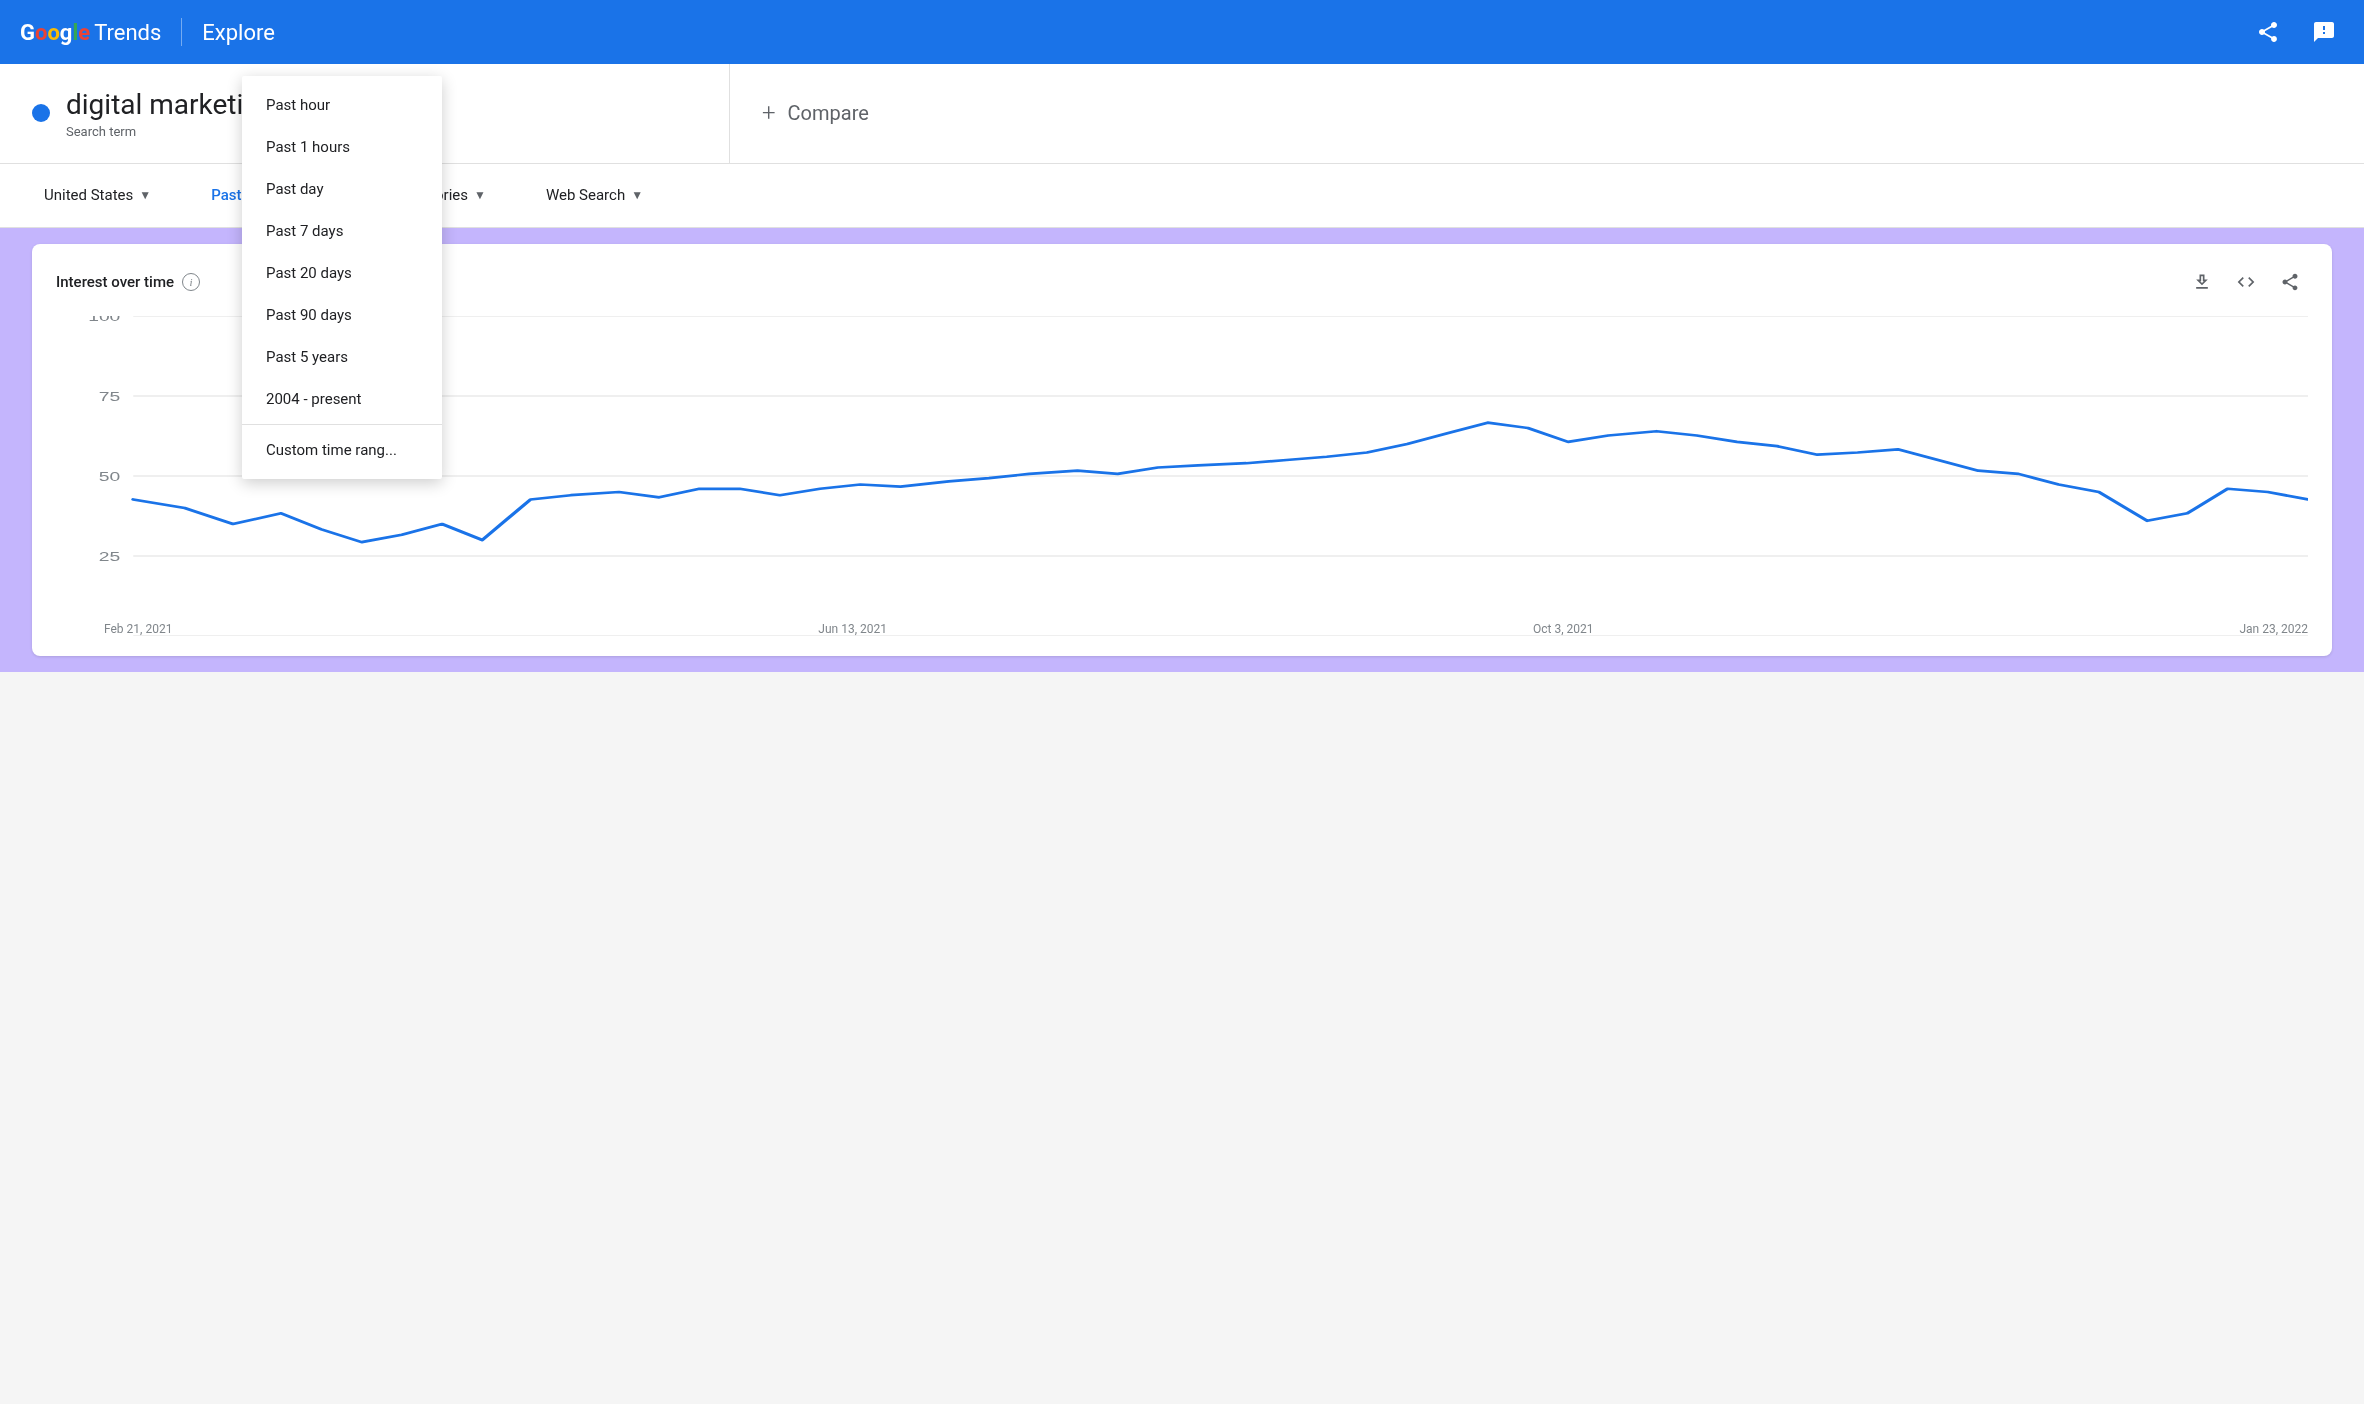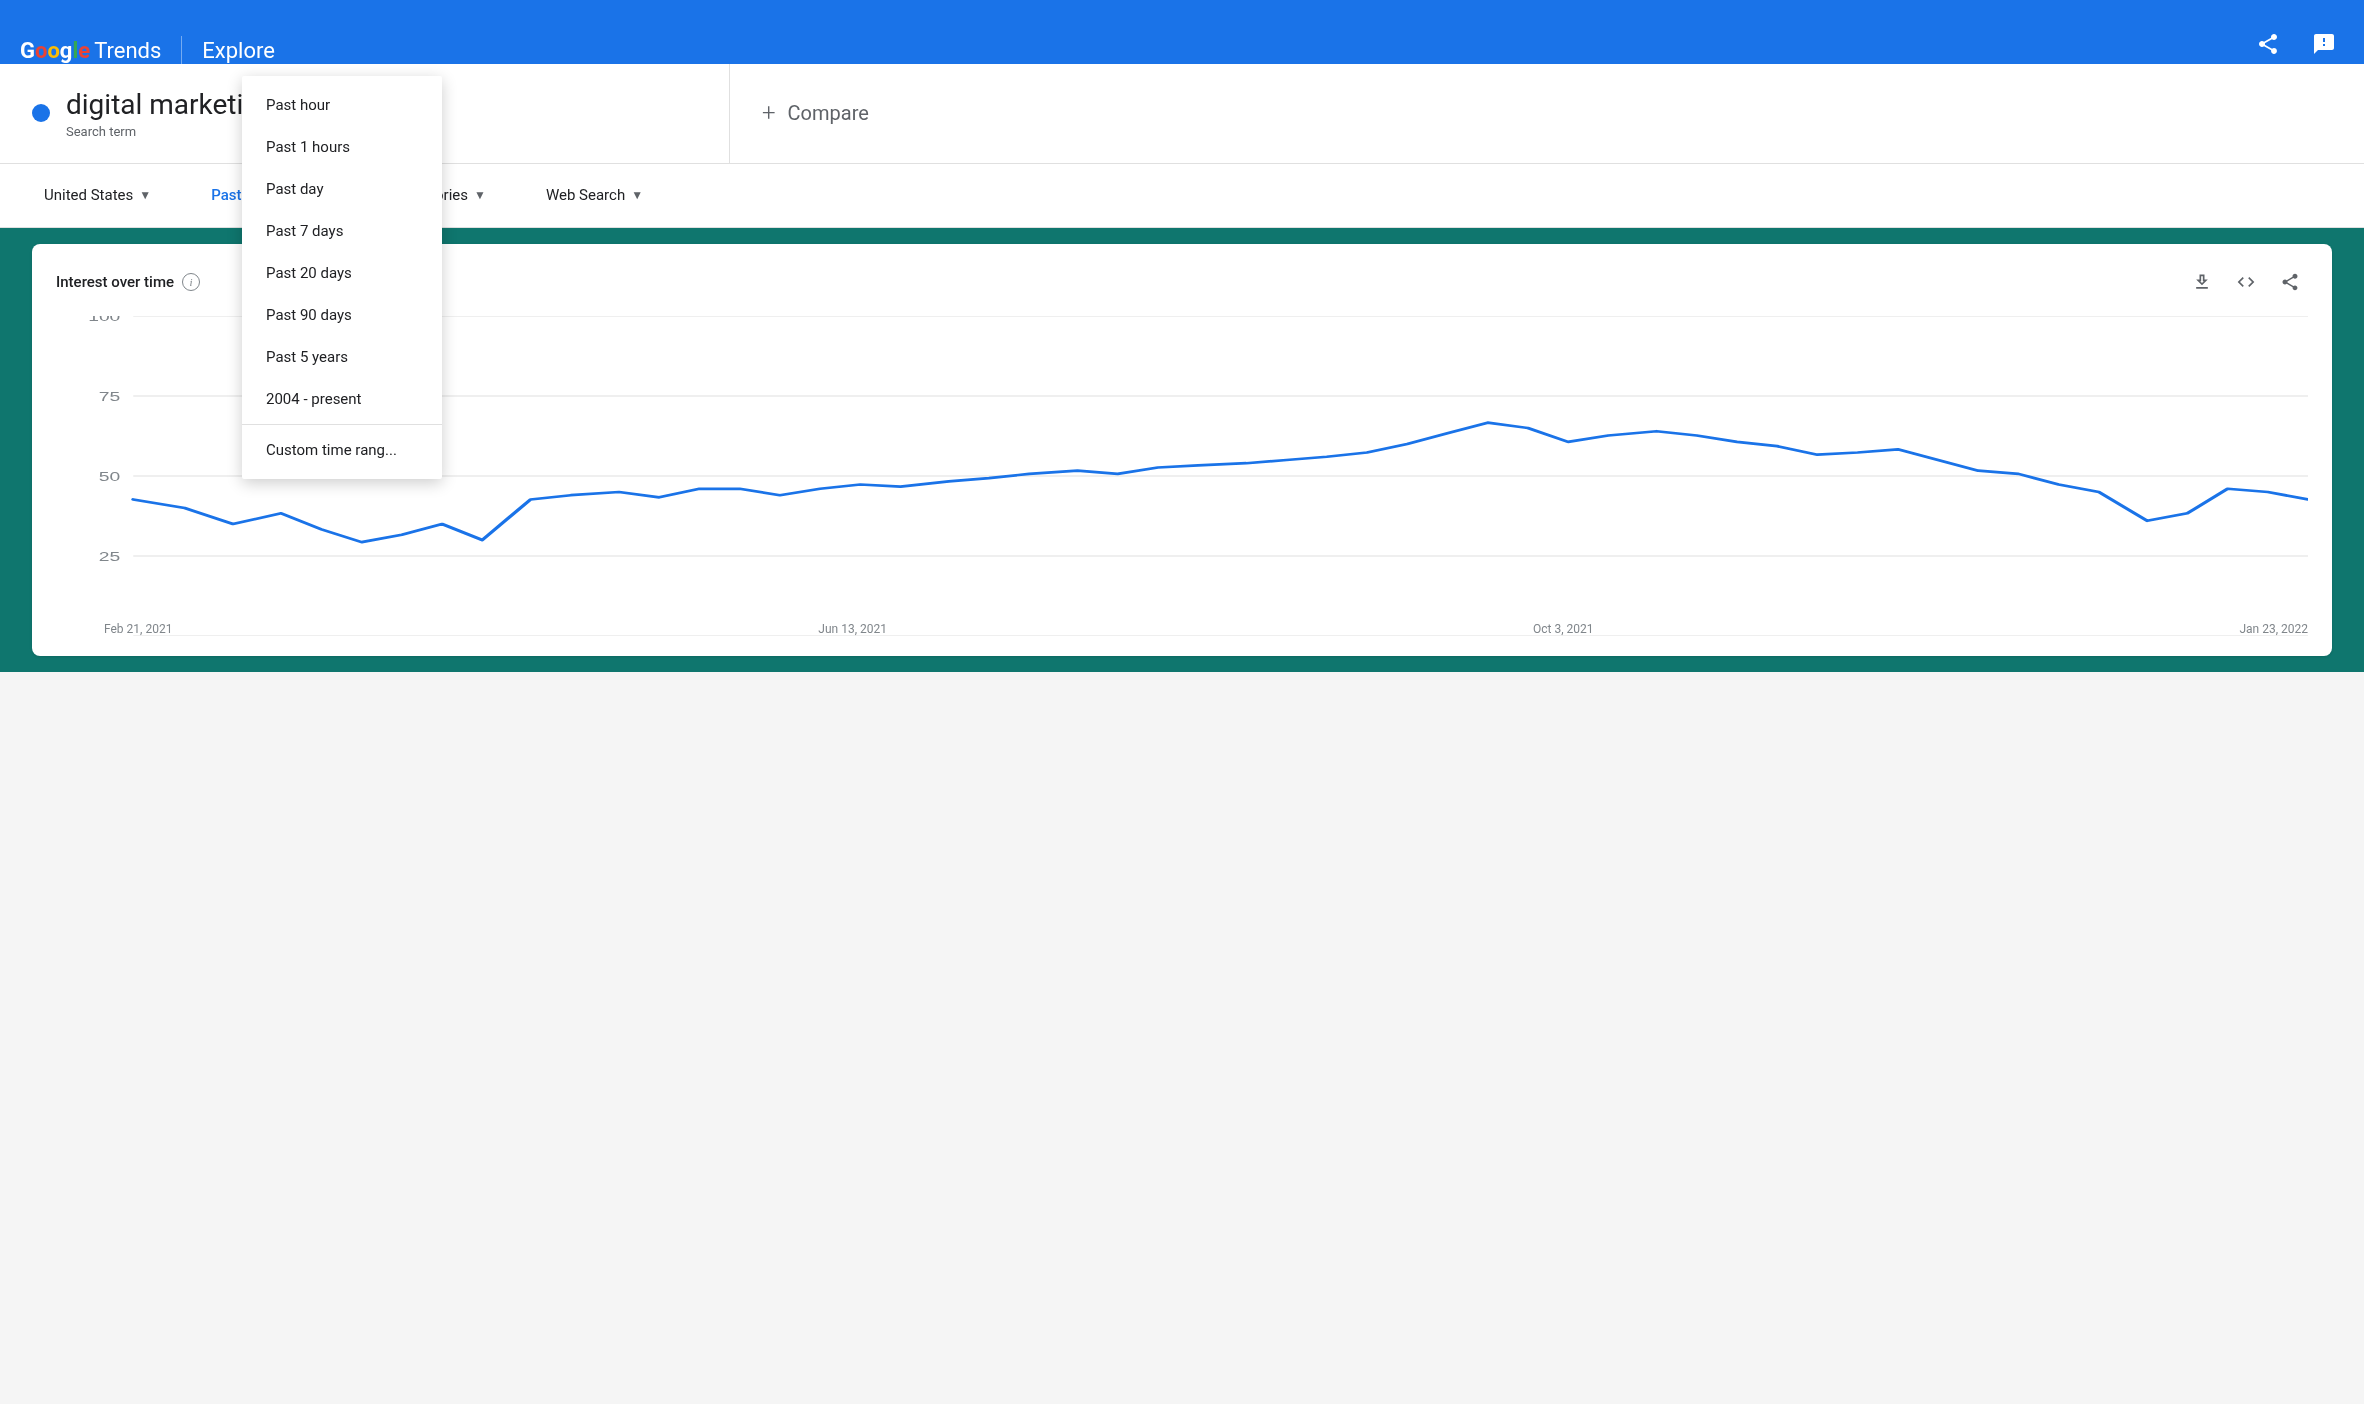--- a/index.html
+++ b/index.html
@@ -3,21 +3,21 @@
   <meta charset="utf-8">
   <style>
     * { margin: 0; padding: 0; box-sizing: border-box; }
     body { font-family: 'Roboto', Arial, sans-serif; background: #f5f5f5; font-size: 14px; color: #202124; overflow: hidden; }
 
     
     .header {
       background: #1a73e8;
       height: 64px;
       display: flex;
-      align-items: flex-end;
+      align-items: center;
       padding: 0 20px;
       justify-content: space-between;
     }
     .header-left {
       display: flex;
       align-items: center;
       gap: 0;
     }
     .google-logo {
       display: flex;
@@ -164,21 +164,21 @@
     }
     .dropdown-divider {
       height: 1px;
       background: #e0e0e0;
       margin: 4px 0;
     }
 
     
     .main-content {
       padding: 16px 32px;
-      background: #0f766e;
+      background: #c4b5fd;
     }
 
     
     .chart-card {
       background: #fff;
       border-radius: 8px;
       padding: 20px 24px;
       box-shadow: 0 1px 3px rgba(0,0,0,0.12);
     }
     .chart-header {

